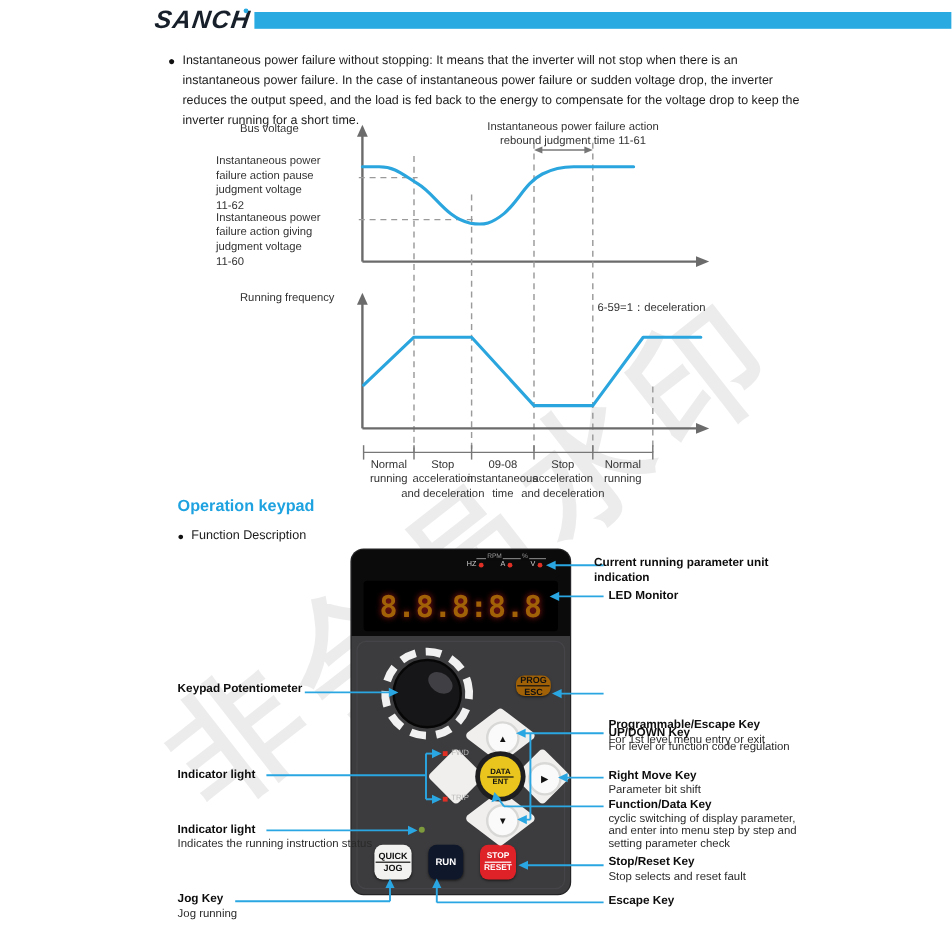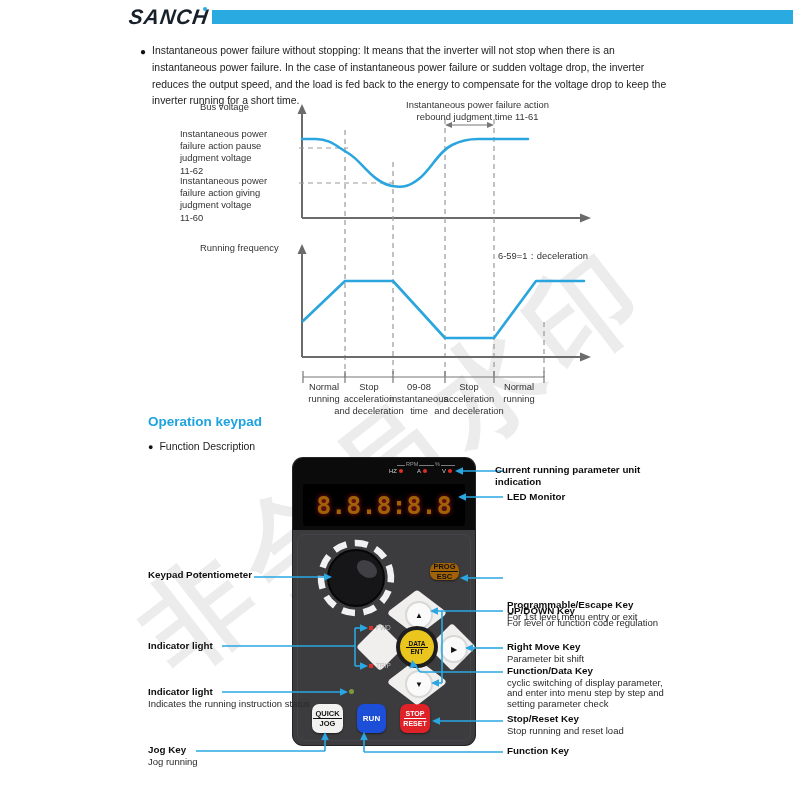--- a/index.html
+++ b/index.html
@@ -47,21 +47,21 @@
   .kp-unit{position:absolute;top:10px;font-size:6px;color:#cfcfcf;display:flex;align-items:center}
   .kp-dot{width:4px;height:4px;border-radius:50%;background:#e03026;margin-left:2px}
   .kp-scaleline{position:absolute;left:104px;top:7px;width:58px;border-top:1px solid #7a7a7a}
   .kp-scale{position:absolute;top:3px;font-size:5.5px;color:#9a9a9a;background:#0b0b0c;padding:0 1px}
   .kp-btn{position:absolute;border-radius:7px;display:flex;flex-direction:column;
           align-items:center;justify-content:center;box-shadow:0 1px 2px rgba(0,0,0,.5)}
   .kp-btn .t1{font-weight:bold;border-bottom:1px solid currentColor;padding:0 2px;line-height:9px}
   .kp-btn .t2{font-weight:bold;line-height:9px}
   .btn-prog{left:137px;top:105px;width:29px;height:17px;background:#a16207;color:#111;font-size:7.5px}
   .btn-quick{left:19px;top:246px;width:31px;height:29px;background:#f2f2f0;color:#111;font-size:7.5px}
-  .btn-run{left:64px;top:246px;width:29px;height:29px;background:#1d4ed8;color:#fff;font-size:8px;font-weight:bold}
+  .btn-run{left:64px;top:246px;width:29px;height:29px;background:#0f172a;color:#fff;font-size:8px;font-weight:bold}
   .btn-stop{left:107px;top:246px;width:30px;height:29px;background:#df2128;color:#fff;font-size:7px}
   .kp-circ{position:absolute;width:24px;height:24px;border-radius:50%;background:#fafafa;
            border:2px solid #d8d8d6;display:flex;align-items:center;justify-content:center;
            font-size:8px;color:#111;z-index:3}
   .kp-center-ring{position:absolute;left:103px;top:168px;width:42px;height:42px;border-radius:50%;
                   background:#1e1e20;z-index:3}
   .kp-center{position:absolute;left:107px;top:172px;width:34px;height:34px;border-radius:50%;
              background:#e9c51d;display:flex;flex-direction:column;align-items:center;
              justify-content:center;z-index:4;color:#111;font-size:6.5px}
   .kp-led{position:absolute;width:4px;height:4px;background:#e03026;z-index:3}
@@ -324,17 +324,17 @@
 <div class="abs z4" style="left:507px;top:641px;width:168px">
   <div class="lbl-b">Right Move Key</div>
   <div class="lbl-d">Parameter bit shift</div>
 </div>
 <div class="abs z4" style="left:507px;top:665px;width:168px">
   <div class="lbl-b">Function/Data Key</div>
   <div class="lbl-d">cyclic switching of display parameter, and enter into menu step by step and setting parameter check</div>
 </div>
 <div class="abs z4" style="left:507px;top:713px;width:168px">
   <div class="lbl-b">Stop/Reset Key</div>
-  <div class="lbl-d">Stop running and reset load</div>
+  <div class="lbl-d">Stop selects and reset fault</div>
 </div>
 <div class="abs z4" style="left:507px;top:745px;width:168px">
-  <div class="lbl-b">Function Key</div>
+  <div class="lbl-b">Escape Key</div>
 </div>
 
 </body></html>

